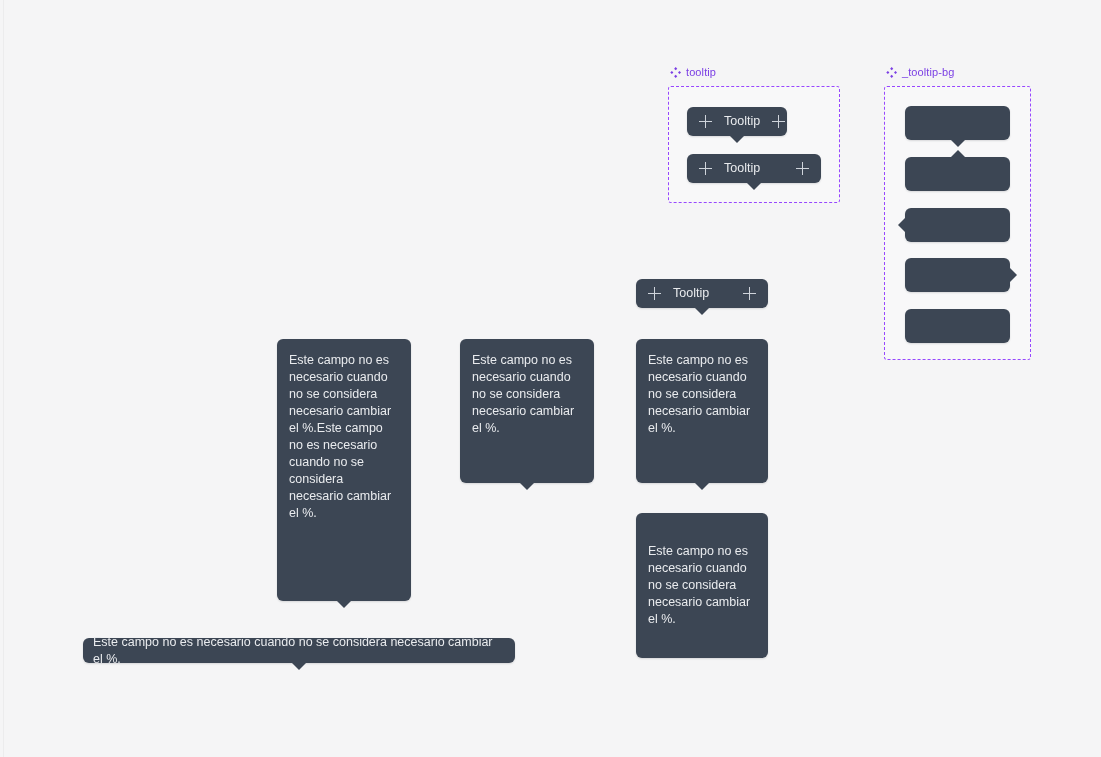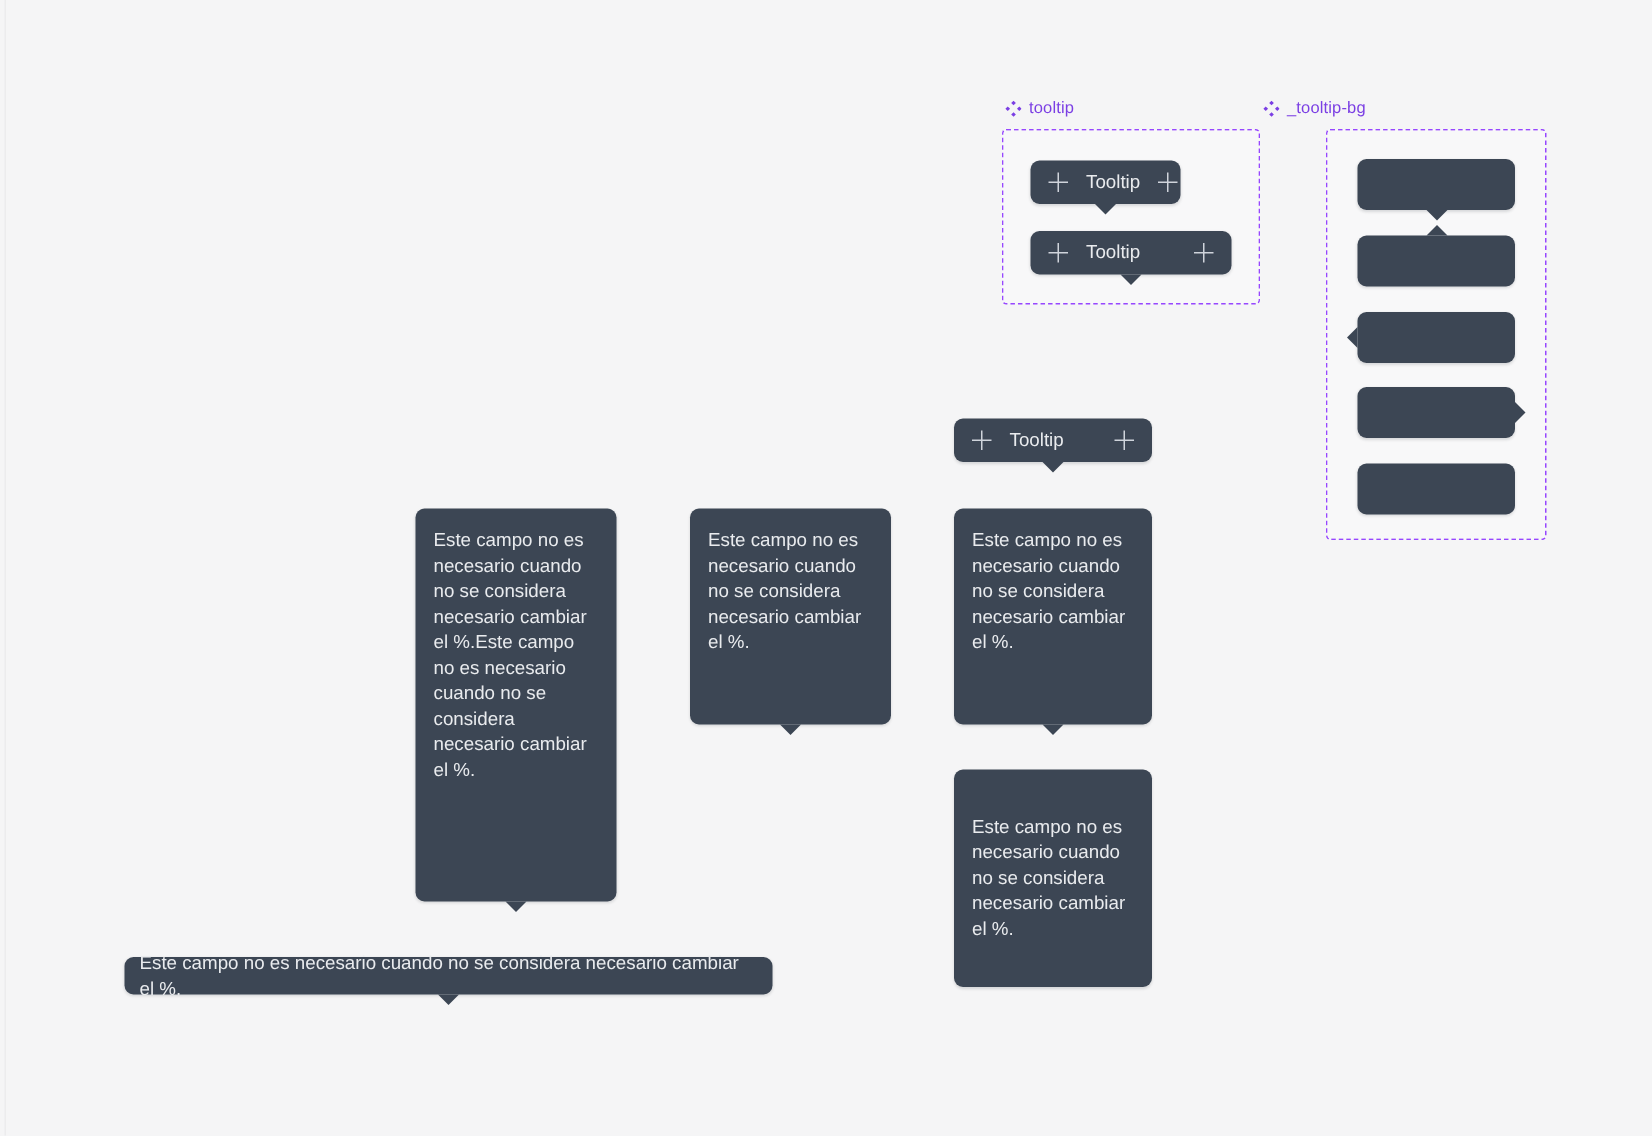--- a/index.html
+++ b/index.html
@@ -196,21 +196,21 @@
     <div class="tt-pill spread">
       <span style="display:flex;align-items:center;gap:12px;">
         <span class="plus-icon"></span>
         <span class="tt-pill-label">Tooltip</span>
       </span>
       <span class="plus-icon"></span>
     </div>
     <span class="arrow arrow-down"></span>
   </div>
 
-  <div class="comp-label" style="left:842px; top:66px;">
+  <div class="comp-label" style="left:886px; top:66px;">
     <span class="diamond-icon">
       <svg viewBox="0 0 12 12" width="11" height="11">
         <g fill="#7b3fe4">
           <rect x="5" y="0.6" width="2.4" height="2.4" transform="rotate(45 6.2 1.8)"></rect>
           <rect x="5" y="9" width="2.4" height="2.4" transform="rotate(45 6.2 10.2)"></rect>
           <rect x="0.8" y="4.8" width="2.4" height="2.4" transform="rotate(45 2 6)"></rect>
           <rect x="9.2" y="4.8" width="2.4" height="2.4" transform="rotate(45 10.4 6)"></rect>
         </g>
       </svg>
     </span>

